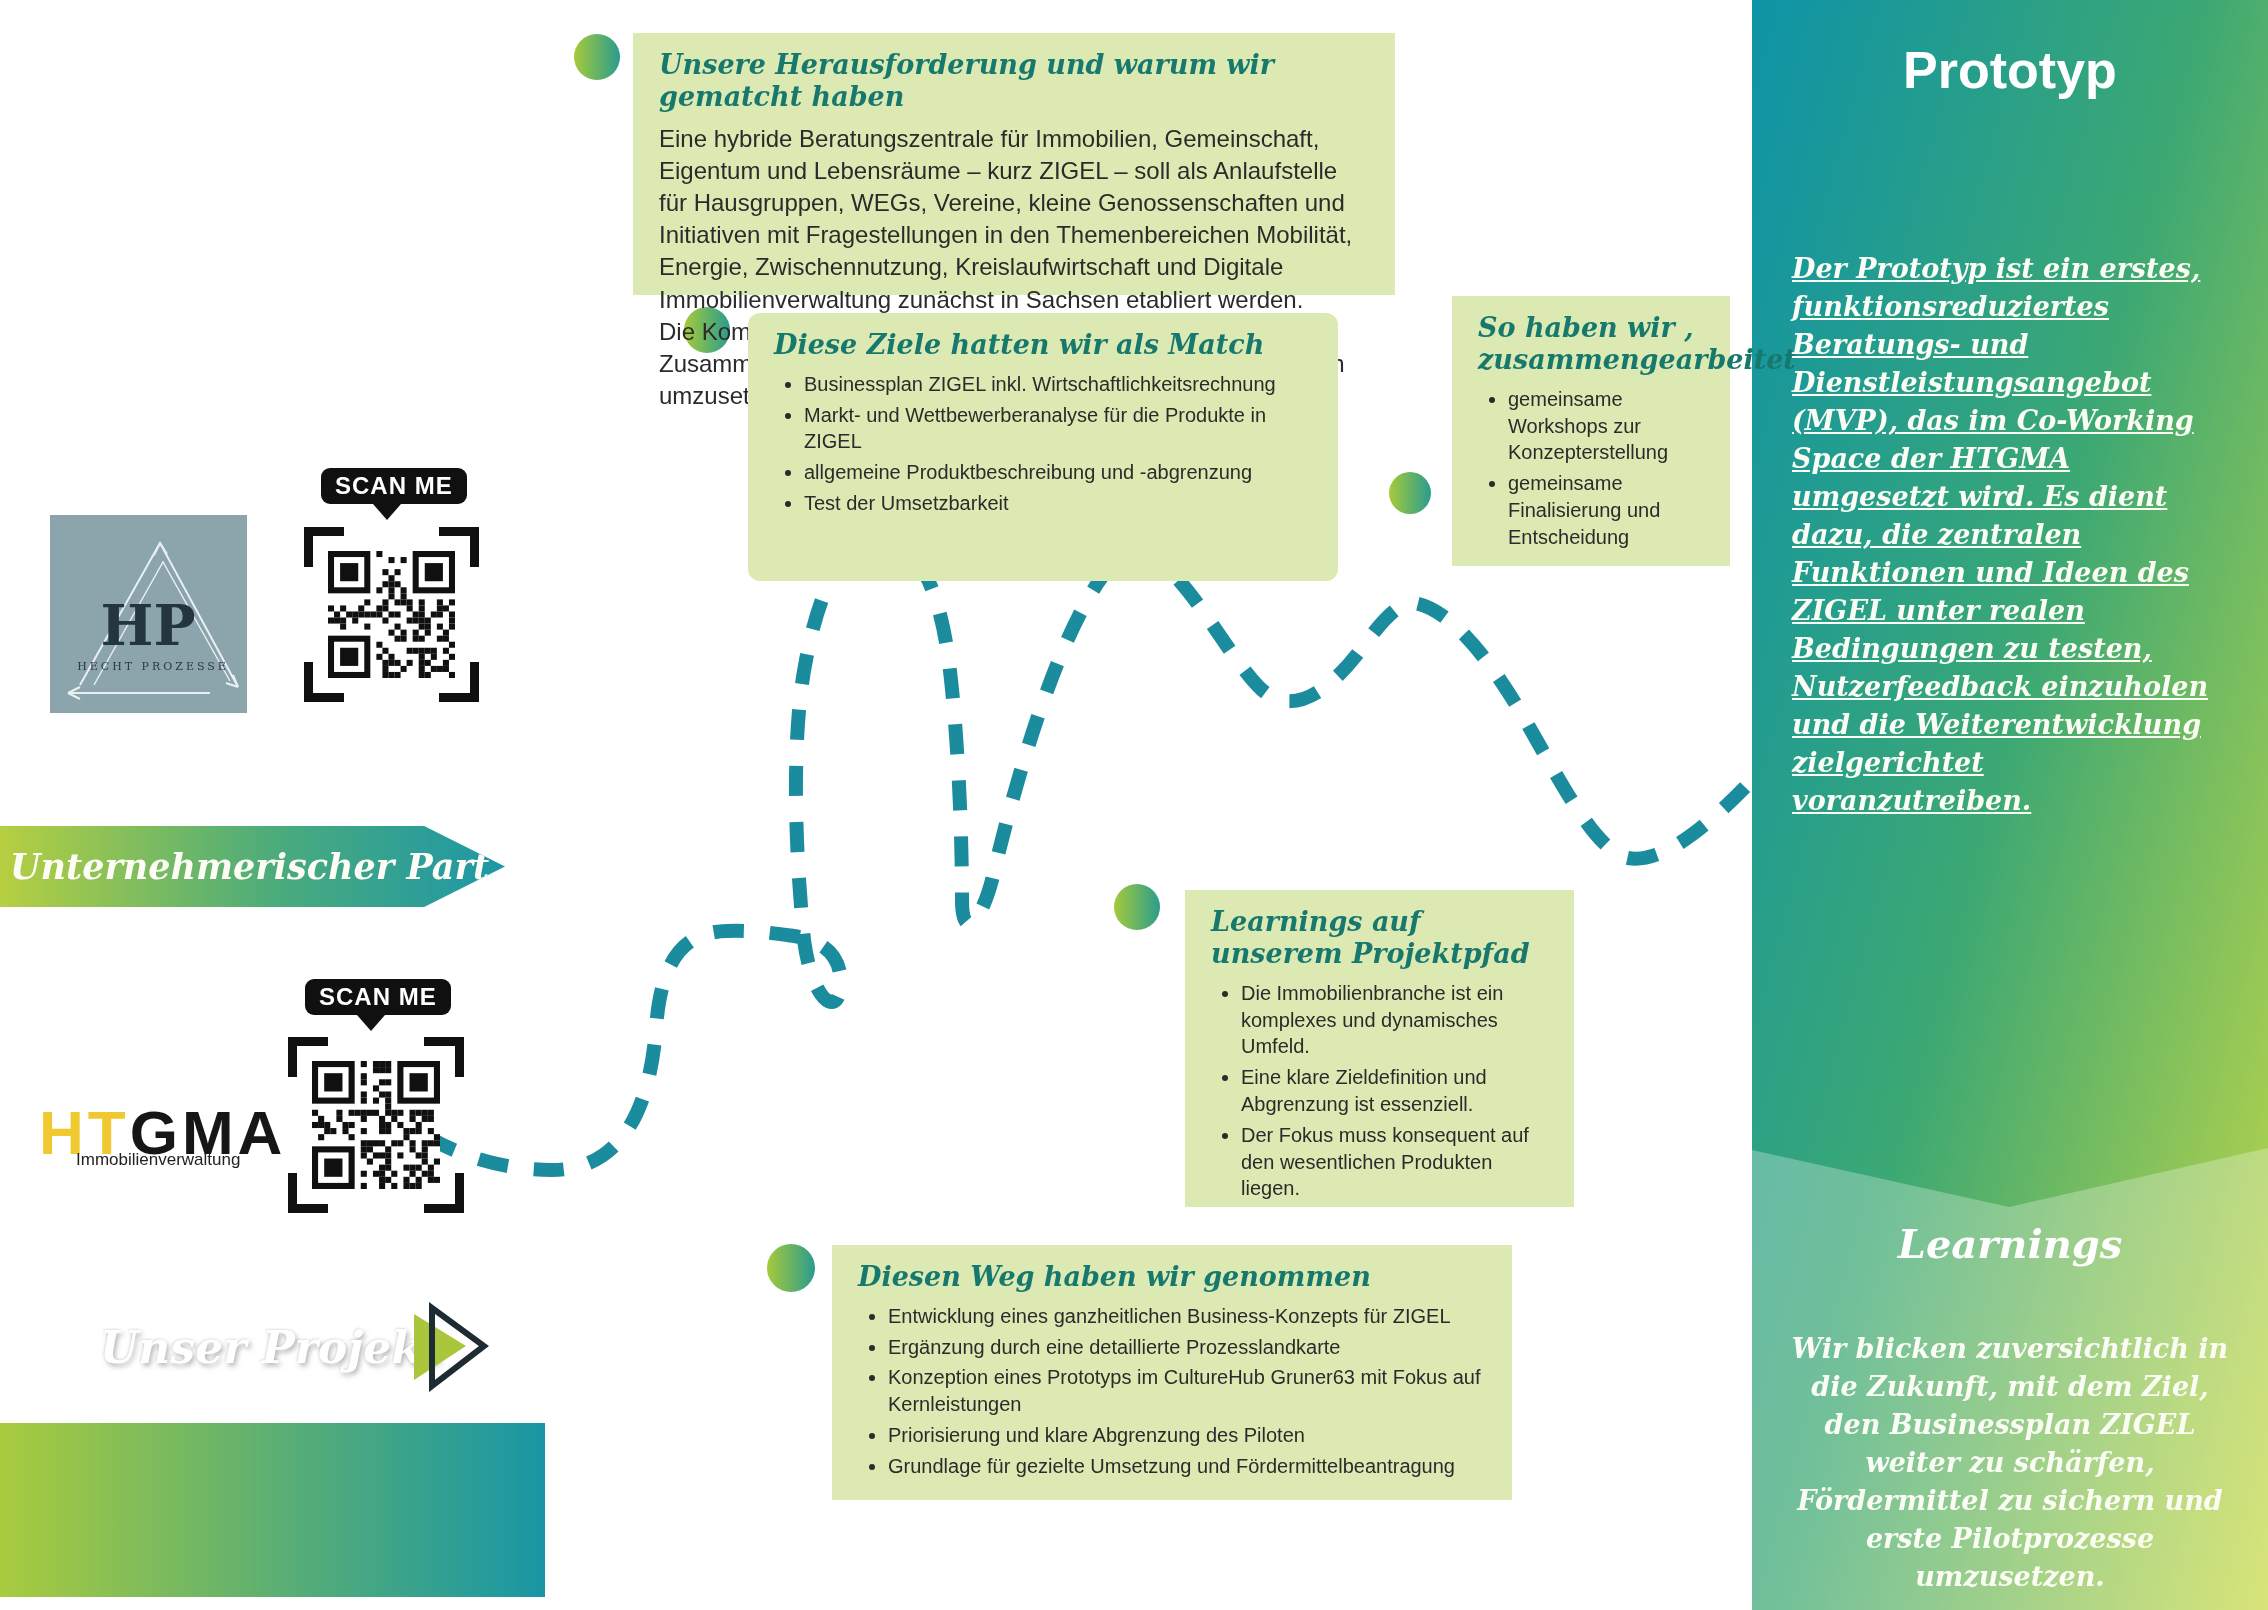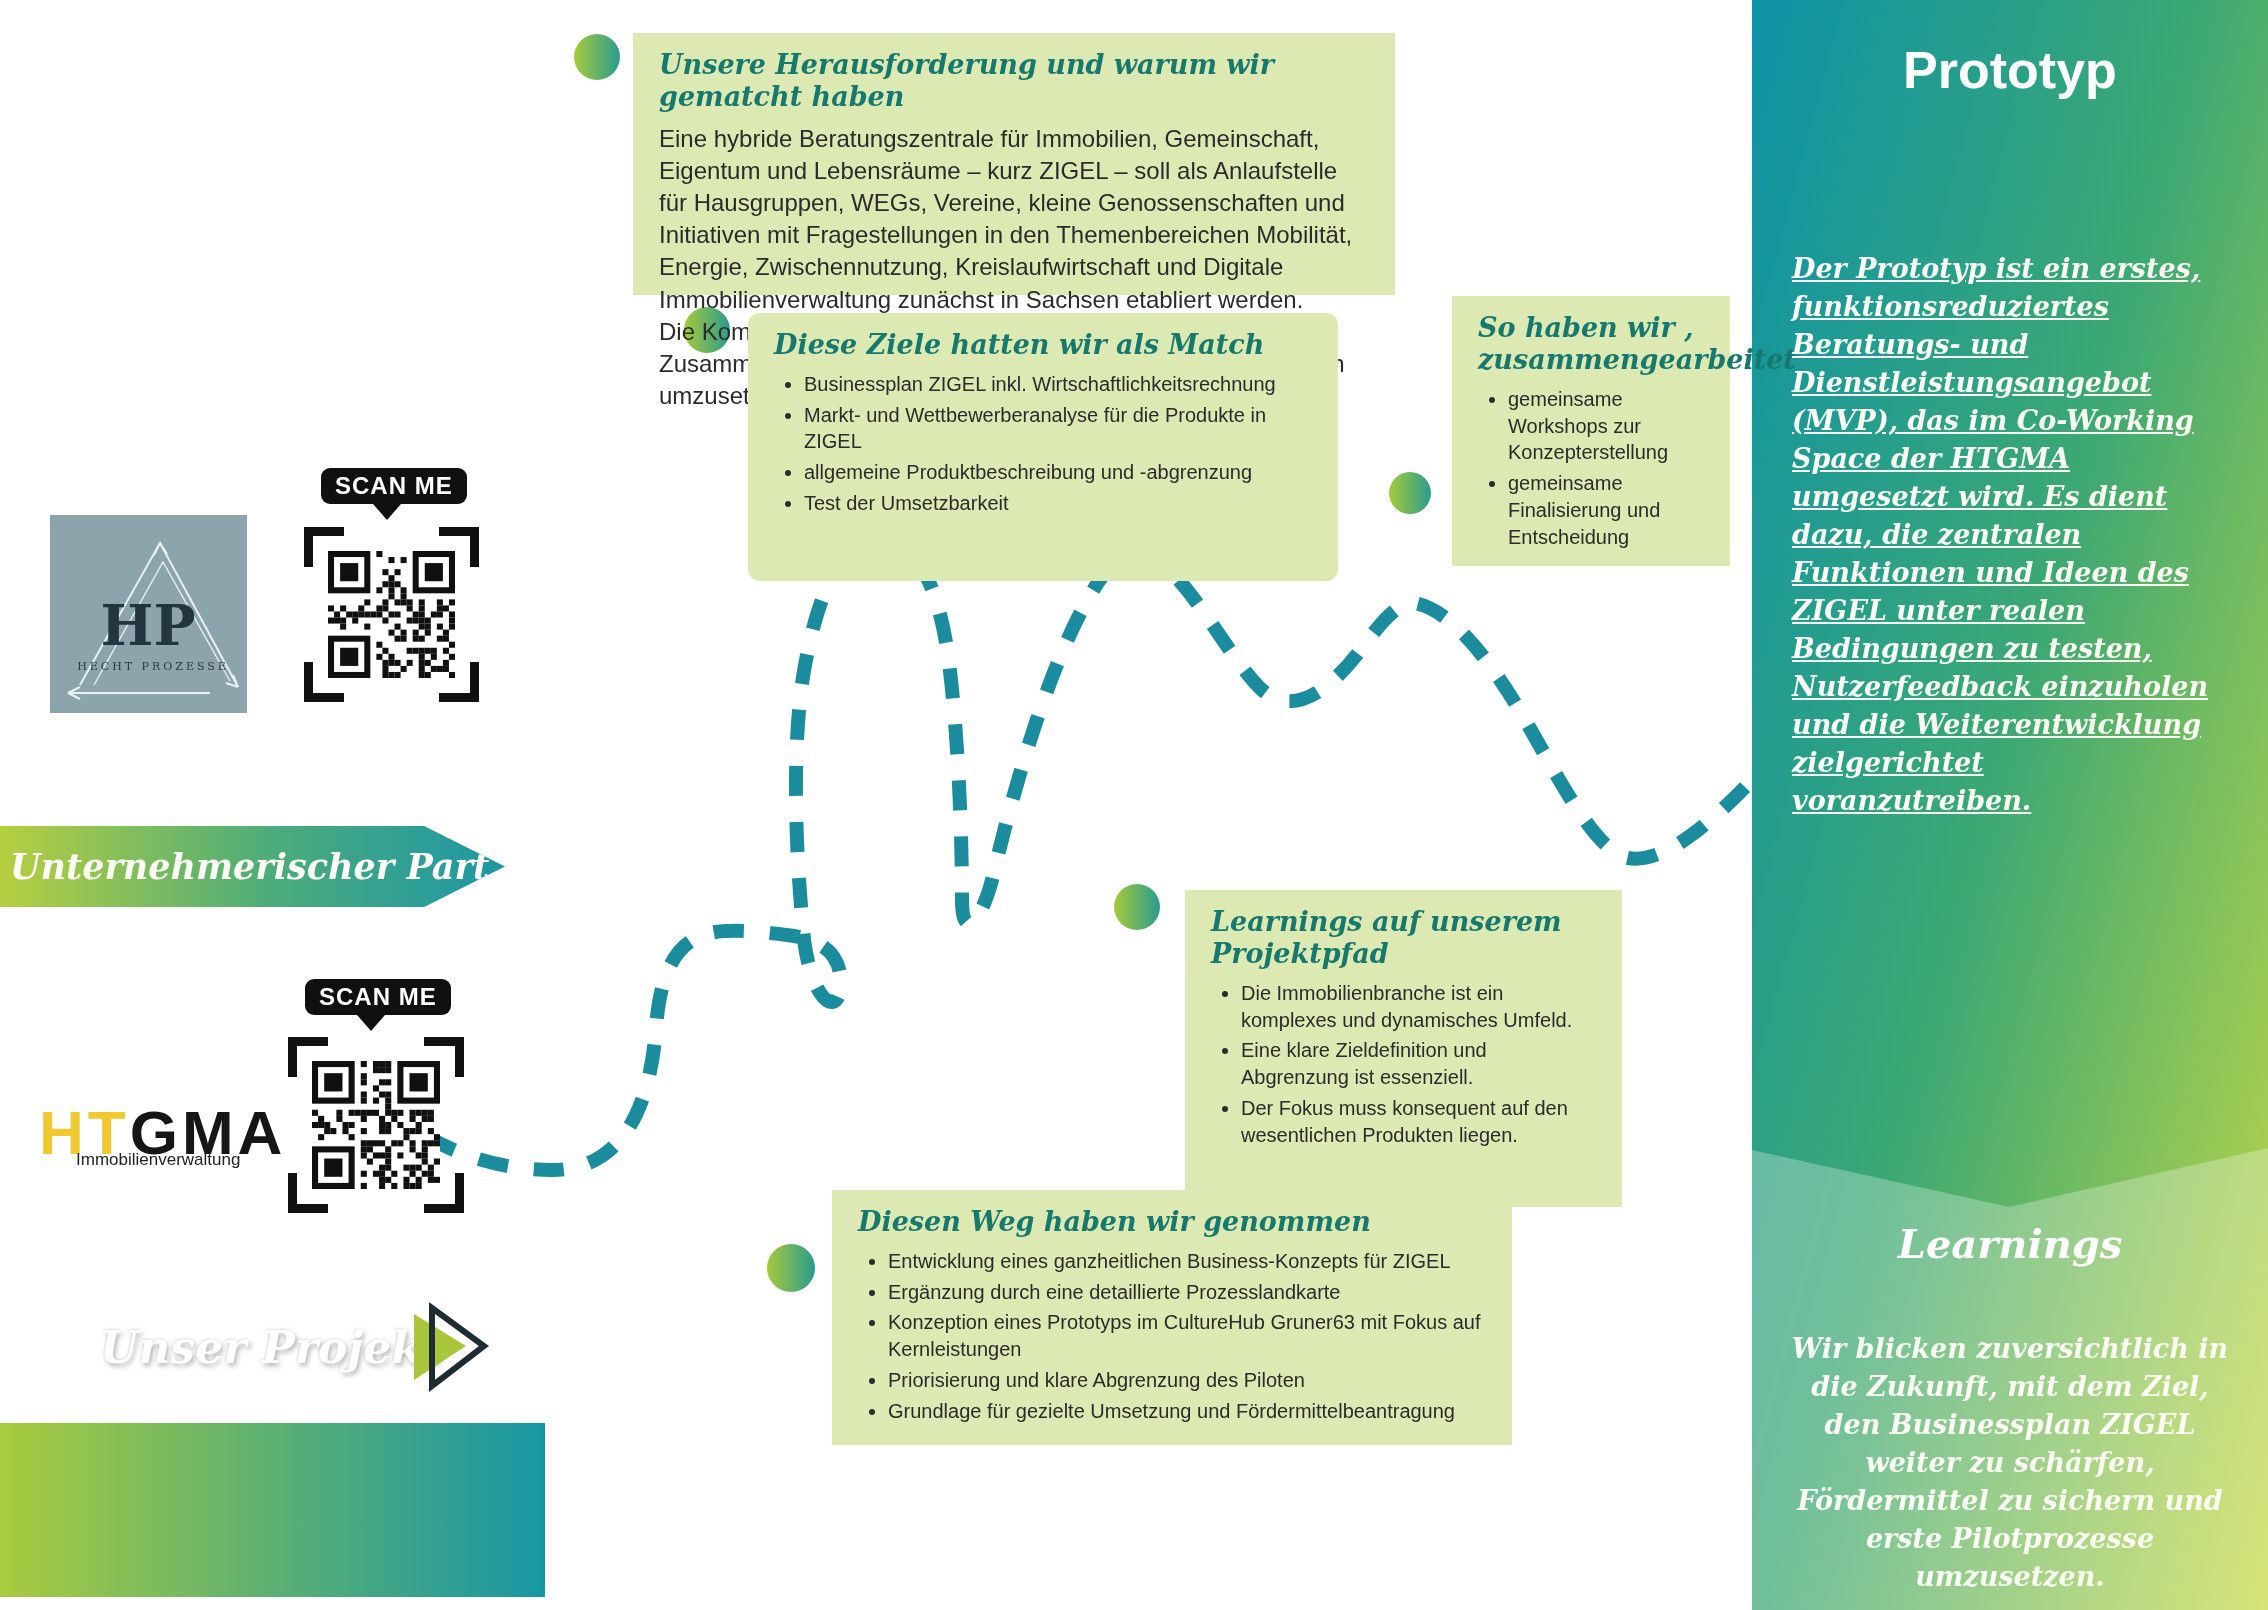--- a/index.html
+++ b/index.html
@@ -14,22 +14,22 @@
   .note-box { position:absolute; background:#dce9b3; z-index:3; padding:16px 26px; }
   .note-box h3 { font-family:"DejaVu Serif", serif; font-style:italic; font-weight:bold;
                  color:#17796e; font-size:27px; line-height:1.18; margin-bottom:10px; white-space:pre-line; }
   .note-box p { font-size:24px; color:#2b2b2b; line-height:1.34; white-space:pre-line; }
   .note-box ul { margin-left:30px; }
   .note-box li { font-size:20px; color:#2b2b2b; line-height:1.34; margin-bottom:4px; }
 
   #box-challenge { left:633px; top:33px;  width:762px; height:262px; }
   #box-goals     { left:748px; top:313px; width:590px; height:268px;border-radius:12px; }
   #box-collab    { left:1452px;top:296px; width:278px; height:270px; }
-  #box-learnings { left:1185px;top:890px; width:437px; height:317px; }
-  #box-journey   { left:832px; top:1190px;width:680px; height:255px; }
+  #box-learnings { left:1185px;top:890px; width:389px; height:317px; }
+  #box-journey   { left:832px; top:1245px;width:680px; height:255px; }
 
   
   .banner { position:absolute; left:0; height:81px; width:505px; z-index:2;
             background:linear-gradient(90deg,#b6cf40 0%, #4aab7c 55%, #1d97a7 100%);
             clip-path:polygon(0 0, 84% 0, 100% 50%, 84% 100%, 0 100%);
             display:flex; align-items:center; }
   .banner span { font-family:"DejaVu Serif", serif; font-style:italic; font-weight:bold;
                  color:#fdfdf5; padding-left:24px; }
   #banner-creative { top:322px; } #banner-creative span { font-size:40px; }
   #banner-entrepreneur { top:826px; } #banner-entrepreneur span { font-size:35px; padding-left:10px; }

